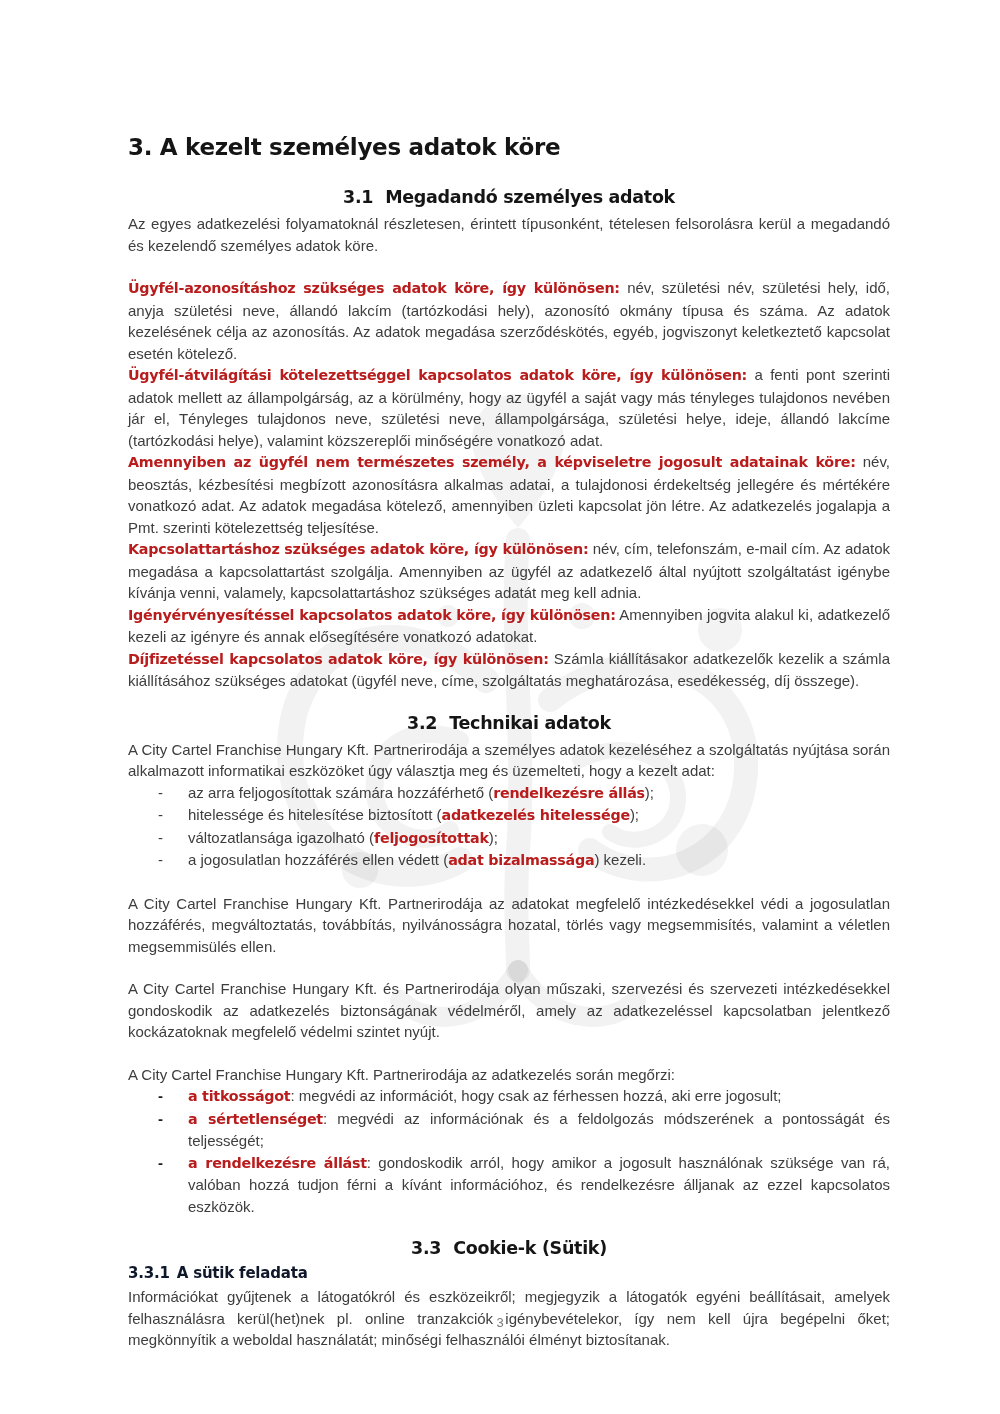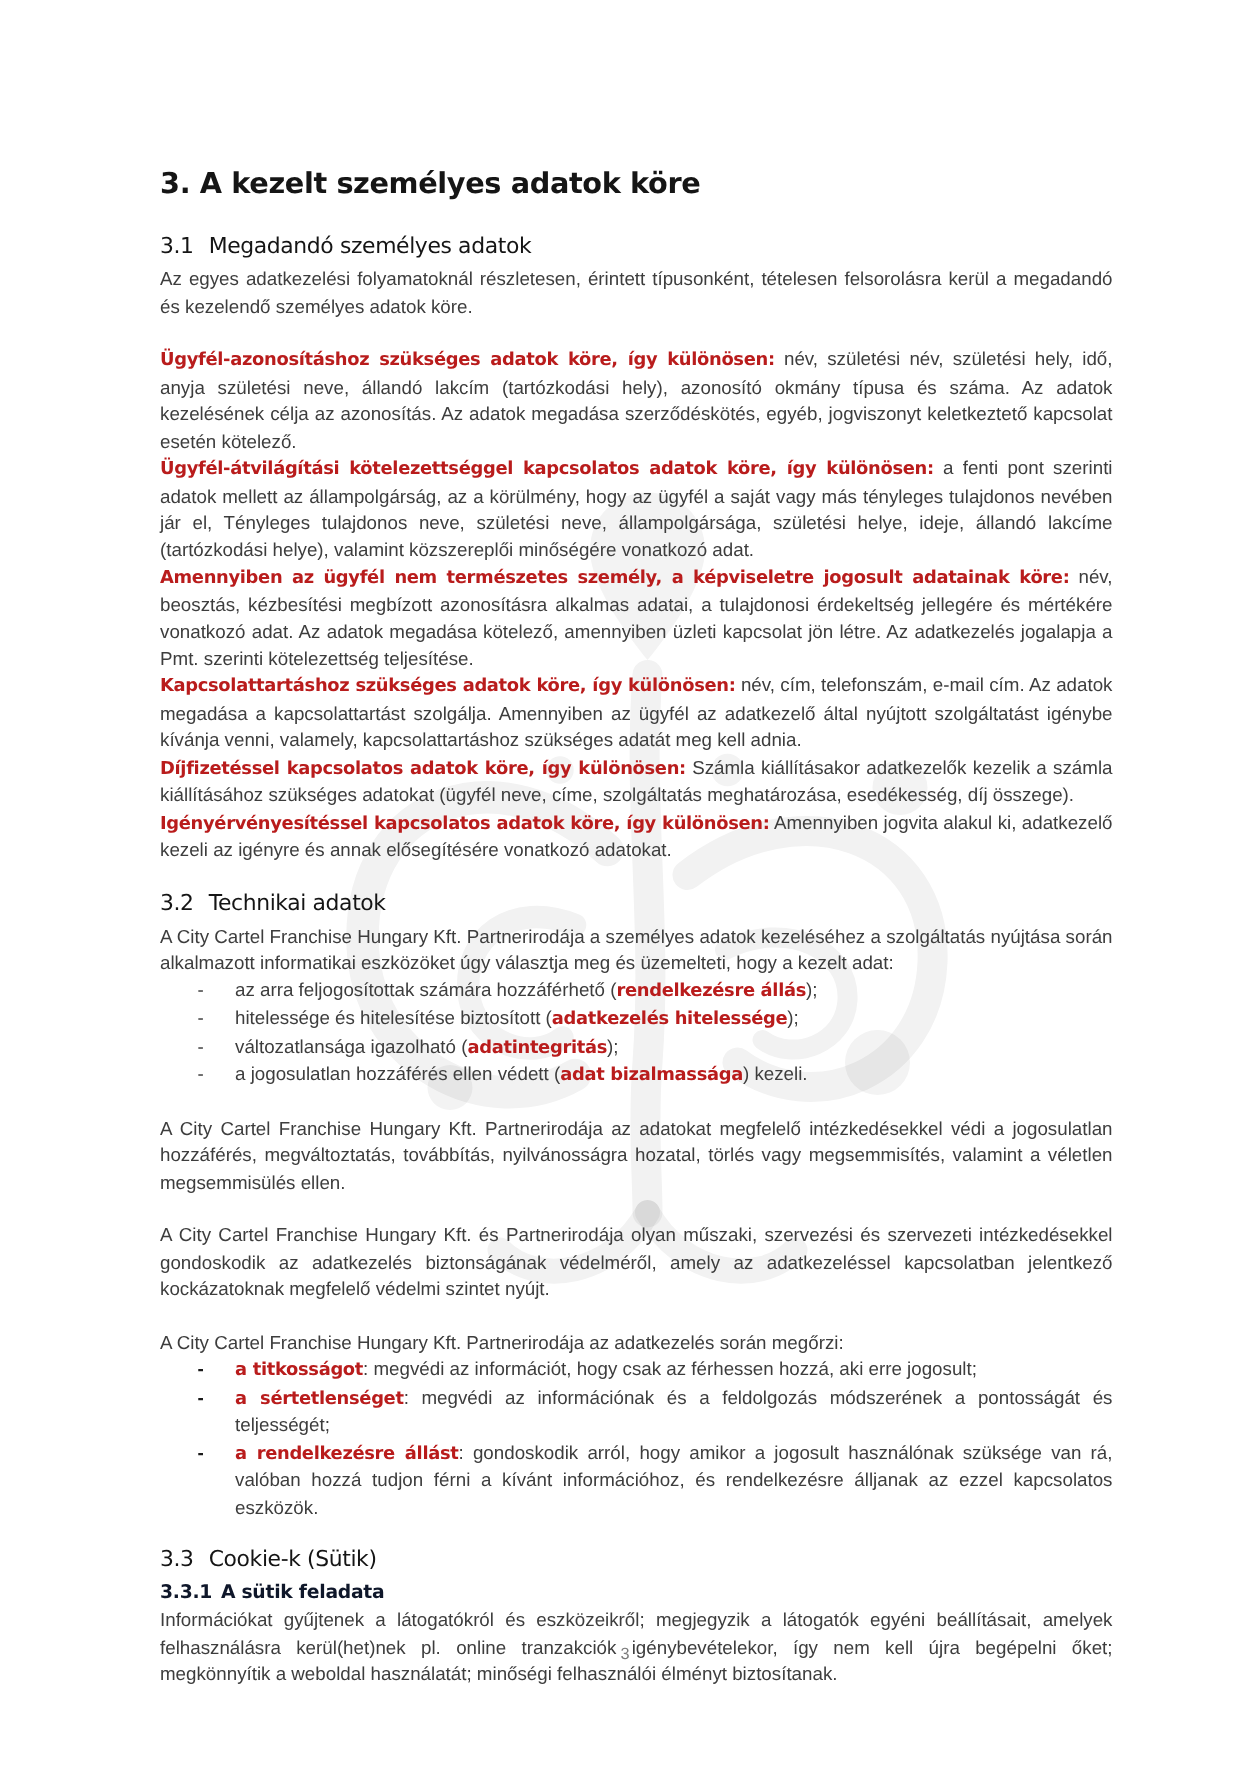--- a/index.html
+++ b/index.html
@@ -19,23 +19,23 @@
     position:absolute;left:128px;top:112px;width:762px;
     color:#3d3d3d;font-size:15px;line-height:21.5px;
     text-align:justify;z-index:1;margin-top:22px;
   }
   h1{
     font-family:"DejaVu Sans", sans-serif;font-weight:700;
     font-size:23px;line-height:27px;color:#151515;
     letter-spacing:-0.3px;margin:0 0 26px 0;text-align:left;
   }
   h2{
-    font-family:"DejaVu Sans", sans-serif;font-weight:400;
+    font-family:"DejaVu Sans", sans-serif;font-weight:700;
     font-size:17.5px;line-height:21px;color:#151515;
-    letter-spacing:-0.3px;margin:21px 0 5px 0;text-align:left;
+    letter-spacing:-0.3px;margin:21px 0 5px 0;text-align:center;
   }
   h3{
     font-family:"DejaVu Sans", sans-serif;font-weight:700;
     font-size:15px;line-height:19px;color:#0f172a;
     letter-spacing:-0.2px;margin:0 0 3px 0;text-align:left;
   }
   h2 .num{margin-right:12px;}
   h3 .num{margin-right:7px;}
   p{margin:0;}
   p.sp{margin-top:21px;}
@@ -91,41 +91,41 @@
     <h2>
       <span class="num">3.1</span><span>Megadandó személyes adatok</span>
     </h2>
     <p>Az egyes adatkezelési folyamatoknál részletesen, érintett típusonként, tételesen felsorolásra kerül a megadandó és kezelendő személyes adatok köre.</p>
 
     <div style="margin-top:21px">
       <p><span class="lead">Ügyfél-azonosításhoz szükséges adatok köre, így különösen:</span><span> név, születési név, születési hely, idő, anyja születési neve, állandó lakcím (tartózkodási hely), azonosító okmány típusa és száma. Az adatok kezelésének célja az azonosítás. Az adatok megadása szerződéskötés, egyéb, jogviszonyt keletkeztető kapcsolat esetén kötelező.</span></p>
       <p><span class="lead">Ügyfél-átvilágítási kötelezettséggel kapcsolatos adatok köre, így különösen:</span><span> a fenti pont szerinti adatok mellett az állampolgárság, az a körülmény, hogy az ügyfél a saját vagy más tényleges tulajdonos nevében jár el, Tényleges tulajdonos neve, születési neve, állampolgársága, születési helye, ideje, állandó lakcíme (tartózkodási helye), valamint közszereplői minőségére vonatkozó adat.</span></p>
       <p><span class="lead">Amennyiben az ügyfél nem természetes személy, a képviseletre jogosult adatainak köre:</span><span>  név, beosztás, kézbesítési megbízott azonosításra alkalmas adatai, a tulajdonosi érdekeltség jellegére és mértékére vonatkozó adat. Az adatok megadása kötelező, amennyiben üzleti kapcsolat jön létre. Az adatkezelés jogalapja a Pmt. szerinti kötelezettség teljesítése.</span></p>
       <p><span class="lead">Kapcsolattartáshoz szükséges adatok köre, így különösen:</span><span> név, cím, telefonszám, e-mail cím. Az adatok megadása a kapcsolattartást szolgálja. Amennyiben az ügyfél az adatkezelő által nyújtott szolgáltatást igénybe kívánja venni, valamely, kapcsolattartáshoz szükséges adatát meg kell adnia.</span></p>
+      <p><span class="lead">Igényérvényesítéssel kapcsolatos adatok köre, így különösen:</span><span> Amennyiben jogvita alakul ki, adatkezelő kezeli az igényre és annak elősegítésére vonatkozó adatokat.</span></p>
       <p><span class="lead">Díjfizetéssel kapcsolatos adatok köre, így különösen:</span><span> Számla kiállításakor adatkezelők kezelik a számla kiállításához szükséges adatokat (ügyfél neve, címe, szolgáltatás meghatározása, esedékesség, díj összege).</span></p>
-      <p><span class="lead">Igényérvényesítéssel kapcsolatos adatok köre, így különösen:</span><span> Amennyiben jogvita alakul ki, adatkezelő kezeli az igényre és annak elősegítésére vonatkozó adatokat.</span></p>
     </div>
 
     <h2>
       <span class="num">3.2</span><span>Technikai adatok</span>
     </h2>
     <p>A City Cartel Franchise Hungary Kft. Partnerirodája a személyes adatok kezeléséhez a szolgáltatás nyújtása során alkalmazott informatikai eszközöket úgy választja meg és üzemelteti, hogy a kezelt adat:</p>
 
     <ul class="dash">
       <li>
         <span class="marker">-</span>
         <span class="li-text"><span>az arra feljogosítottak számára hozzáférhető (</span><b class="term">rendelkezésre állás</b><span>);</span></span>
       </li>
       <li>
         <span class="marker">-</span>
         <span class="li-text"><span>hitelessége és hitelesítése biztosított (</span><b class="term">adatkezelés hitelessége</b><span>);</span></span>
       </li>
       <li>
         <span class="marker">-</span>
-        <span class="li-text"><span>változatlansága igazolható (</span><b class="term">adatintegritás</b><span>);</span></span>
+        <span class="li-text"><span>változatlansága igazolható (</span><b class="term">feljogosítottak</b><span>);</span></span>
       </li>
       <li>
         <span class="marker">-</span>
         <span class="li-text"><span>a jogosulatlan hozzáférés ellen védett (</span><b class="term">adat bizalmassága</b><span>) kezeli.</span></span>
       </li>
     </ul>
 
     <p class="sp">A City Cartel Franchise Hungary Kft. Partnerirodája az adatokat megfelelő intézkedésekkel védi a jogosulatlan hozzáférés, megváltoztatás, továbbítás, nyilvánosságra hozatal, törlés vagy megsemmisítés, valamint a véletlen megsemmisülés ellen.</p>
     <p class="sp">A City Cartel Franchise Hungary Kft. és Partnerirodája olyan műszaki, szervezési és szervezeti intézkedésekkel gondoskodik az adatkezelés biztonságának védelméről, amely az adatkezeléssel kapcsolatban jelentkező kockázatoknak megfelelő védelmi szintet nyújt.</p>
     <p class="sp">A City Cartel Franchise Hungary Kft. Partnerirodája az adatkezelés során megőrzi:</p>

